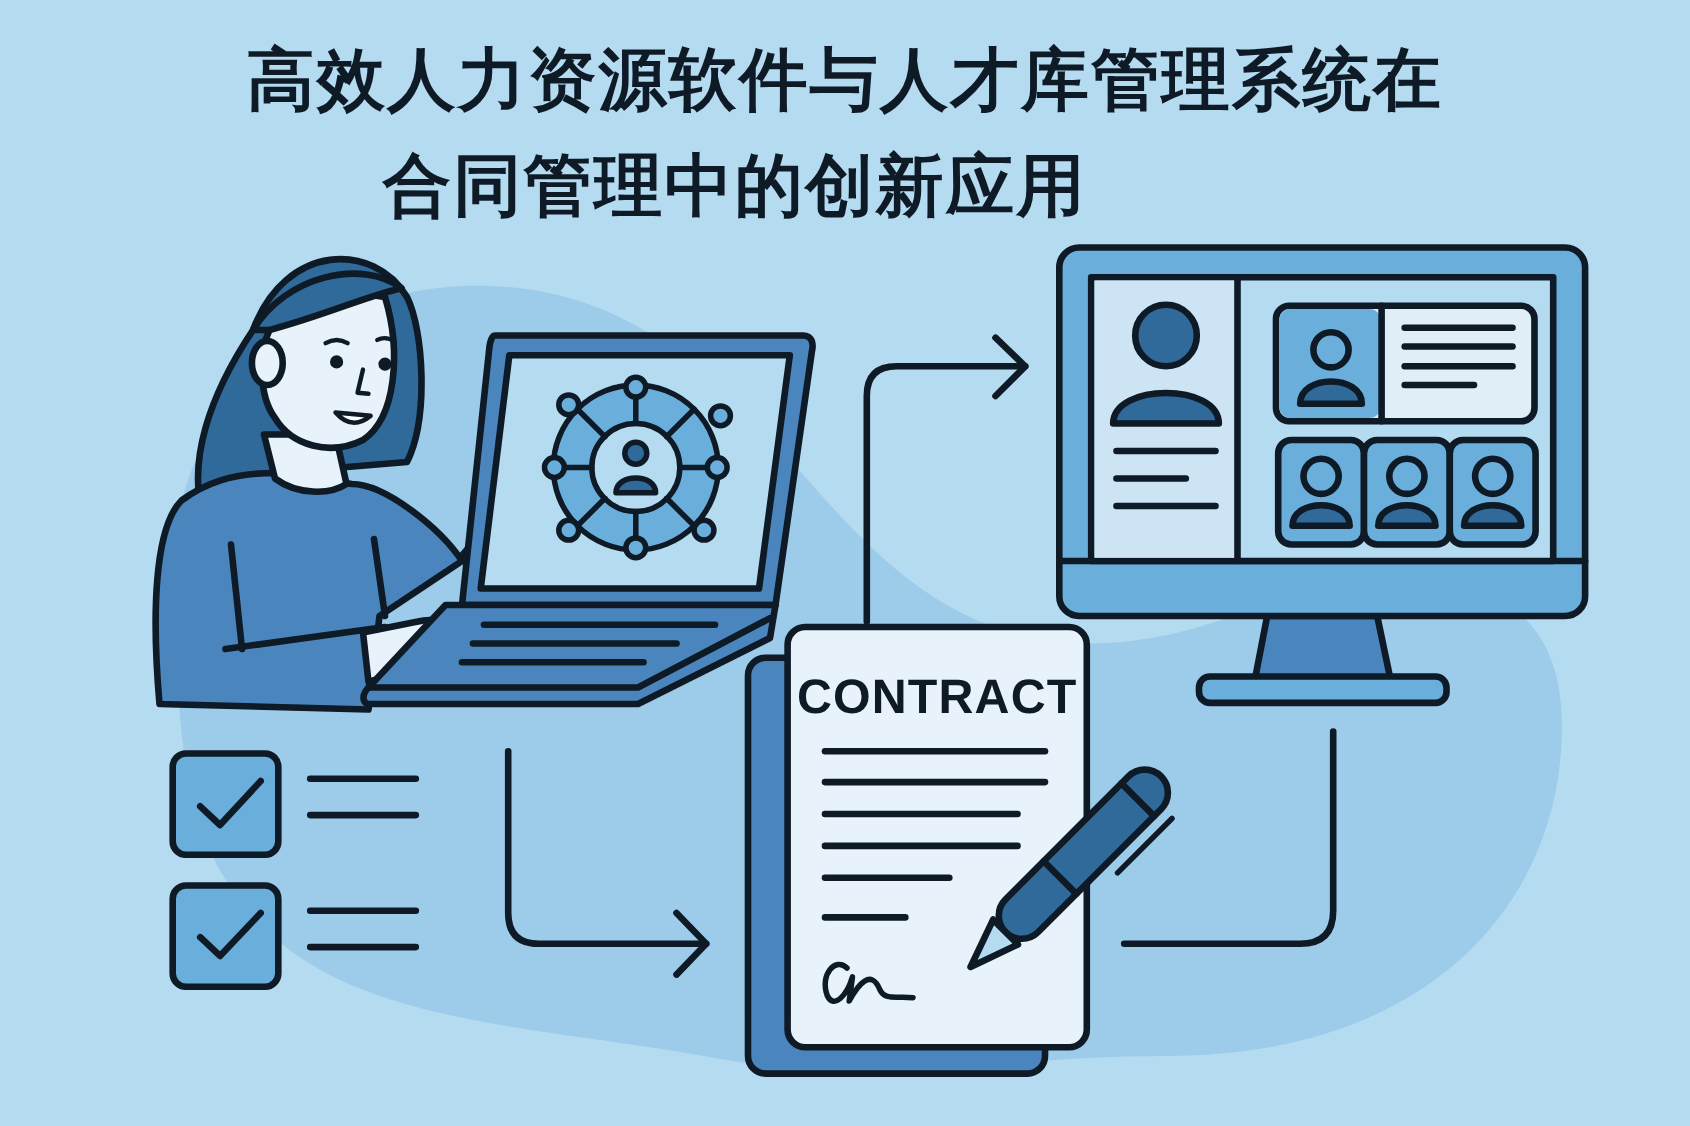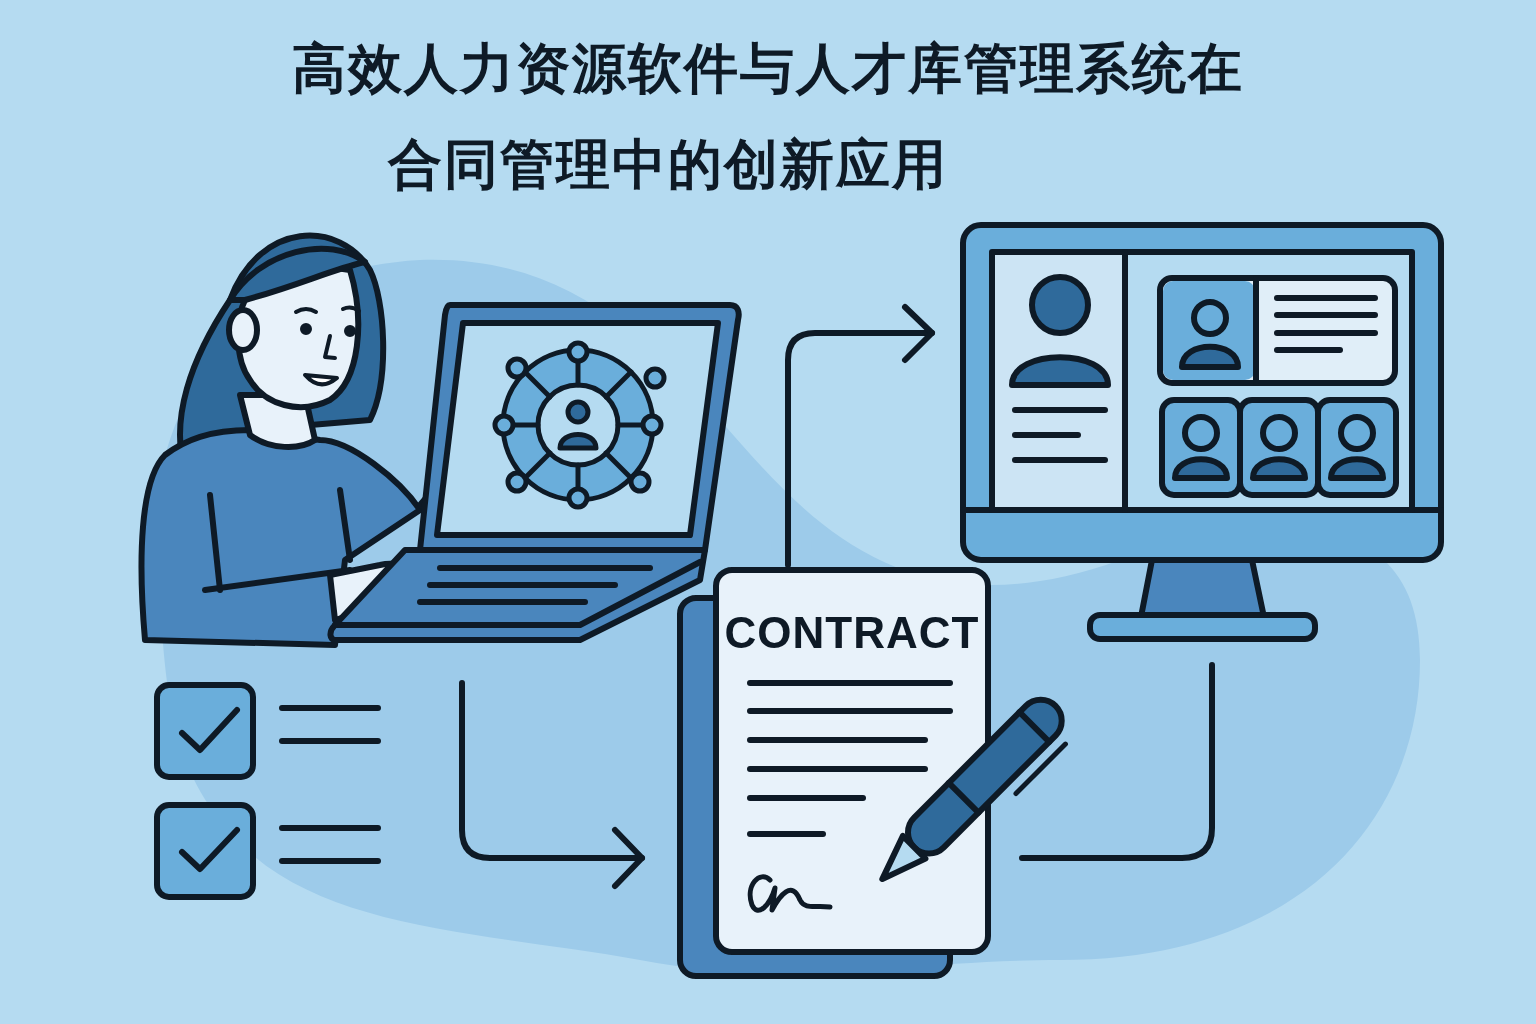--- a/index.html
+++ b/index.html
@@ -6,21 +6,21 @@
     body {
       width: 1536px; height: 1024px; overflow: hidden;
       background: #b5dbf1;
       font-family: "DejaVu Sans", sans-serif;
       position: relative;
     }
     .title {
       position: absolute; left: 0; width: 1536px; text-align: center;
       font-family: "DejaVu Sans", sans-serif;
       font-weight: bold; color: #0e1a26;
-      font-size: 54px; line-height: 1; letter-spacing: 2px;
+      font-size: 62px; line-height: 1; letter-spacing: 2px;
       margin: 0;
     }
     .title.l1 { top: 42px; }
     .title.l2 { top: 138px; left: -100px; }
     svg.art { position: absolute; left: 0; top: 0; }
     .contract-label {
       font-family: "Liberation Sans", sans-serif; font-weight: bold;
       font-size: 44px; fill: #0e1a26; letter-spacing: 1px;
     }
   </style>

